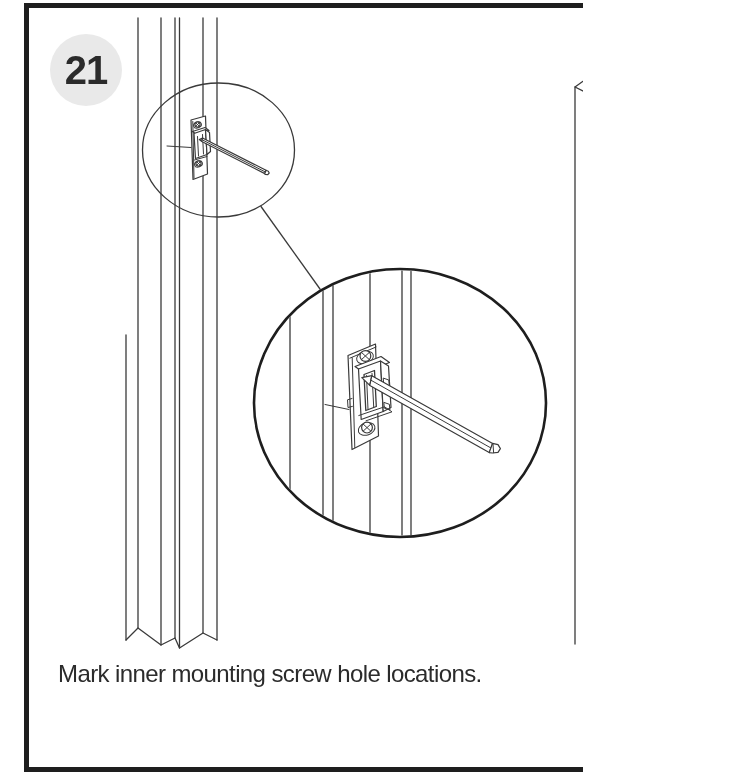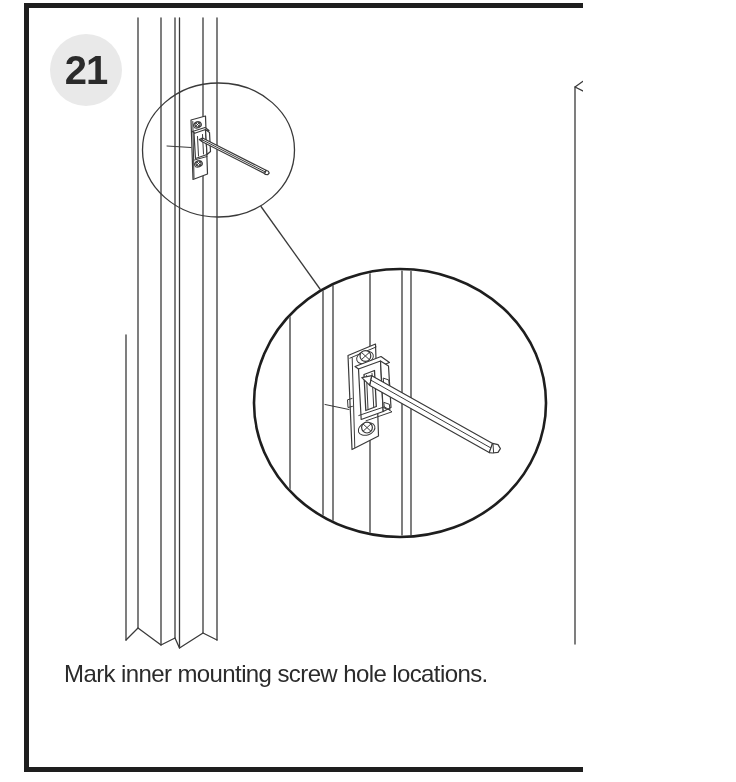--- a/index.html
+++ b/index.html
@@ -8,21 +8,21 @@
   #art{position:absolute;left:0;top:0;}
   
   .ln{stroke:var(--line,#3a3a3a);stroke-width:1.3;fill:none;stroke-linecap:round;stroke-linejoin:round;}
   .lnf{stroke:var(--line,#3a3a3a);stroke-width:1.2;fill:#fff;stroke-linejoin:round;}
   .thin{stroke-width:1;}
   .thick{stroke:var(--frame,#2b2b2b);stroke-width:2.6;fill:none;}
   .framer{stroke:var(--frame,#1e1e1e);stroke-width:5;fill:none;}
   .badge{position:absolute;left:50px;top:34px;width:72px;height:72px;border-radius:50%;
          background:var(--badge_bg,#e9e9e9);display:flex;align-items:center;justify-content:center;}
   .badge span{font-size:40px;font-weight:bold;color:var(--badge_text,#2b2b2b);letter-spacing:-1px;}
-  .caption{position:absolute;left:64px;top:660px;font-size:24px;letter-spacing:-0.6px;
+  .caption{position:absolute;left:58px;top:660px;font-size:24px;letter-spacing:-0.6px;
            color:var(--caption_text,#2b2b2b);white-space:nowrap;}
 </style>
 </head>
 <body>
 
 <div id="page">
 
   <svg id="art" width="736" height="782" viewBox="0 0 736 782">
     <defs>
       <clipPath id="magclip">

